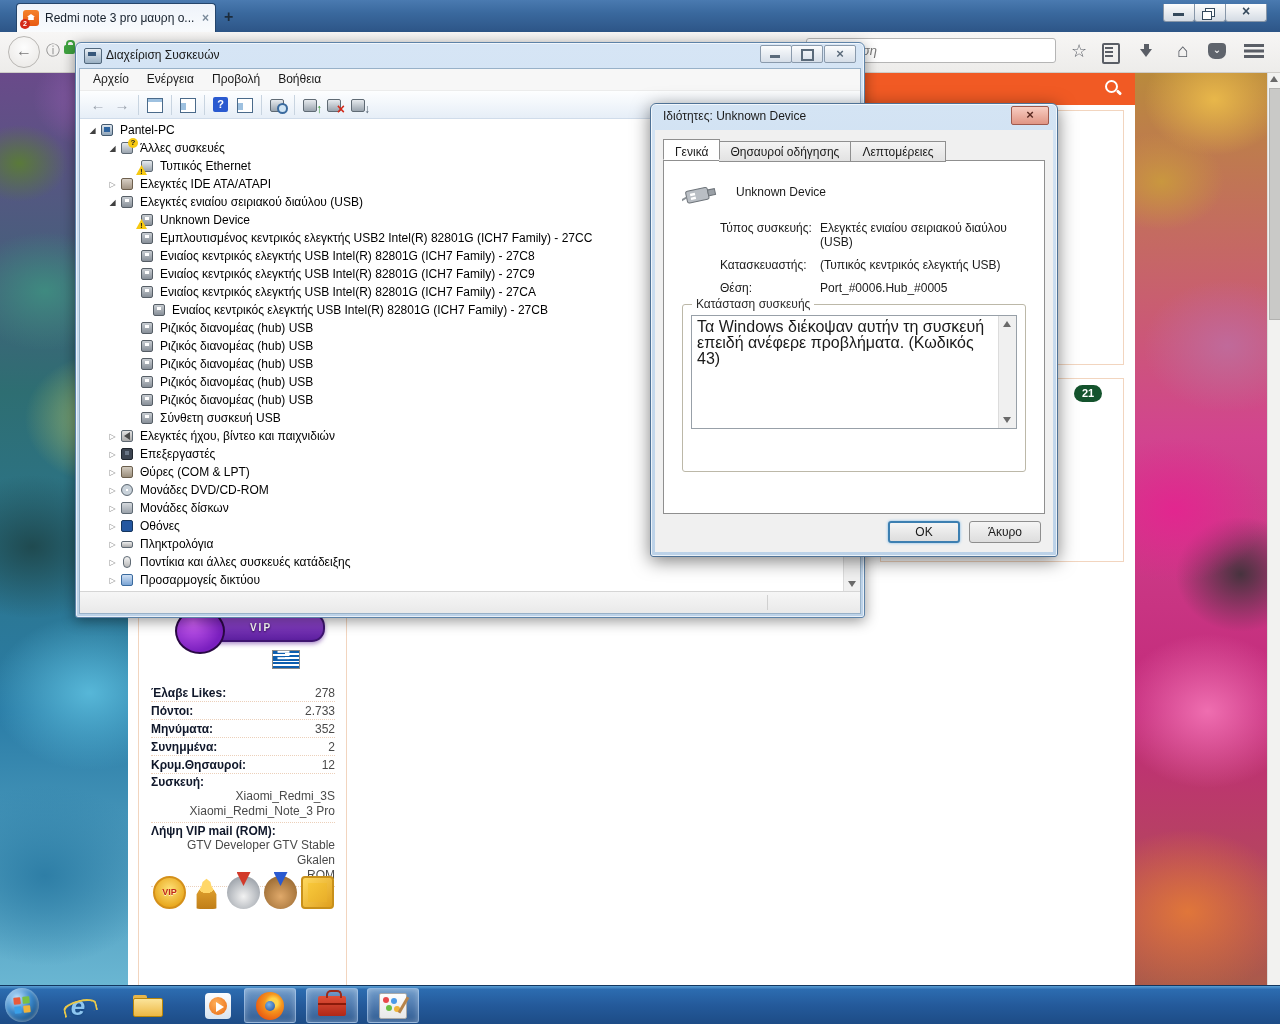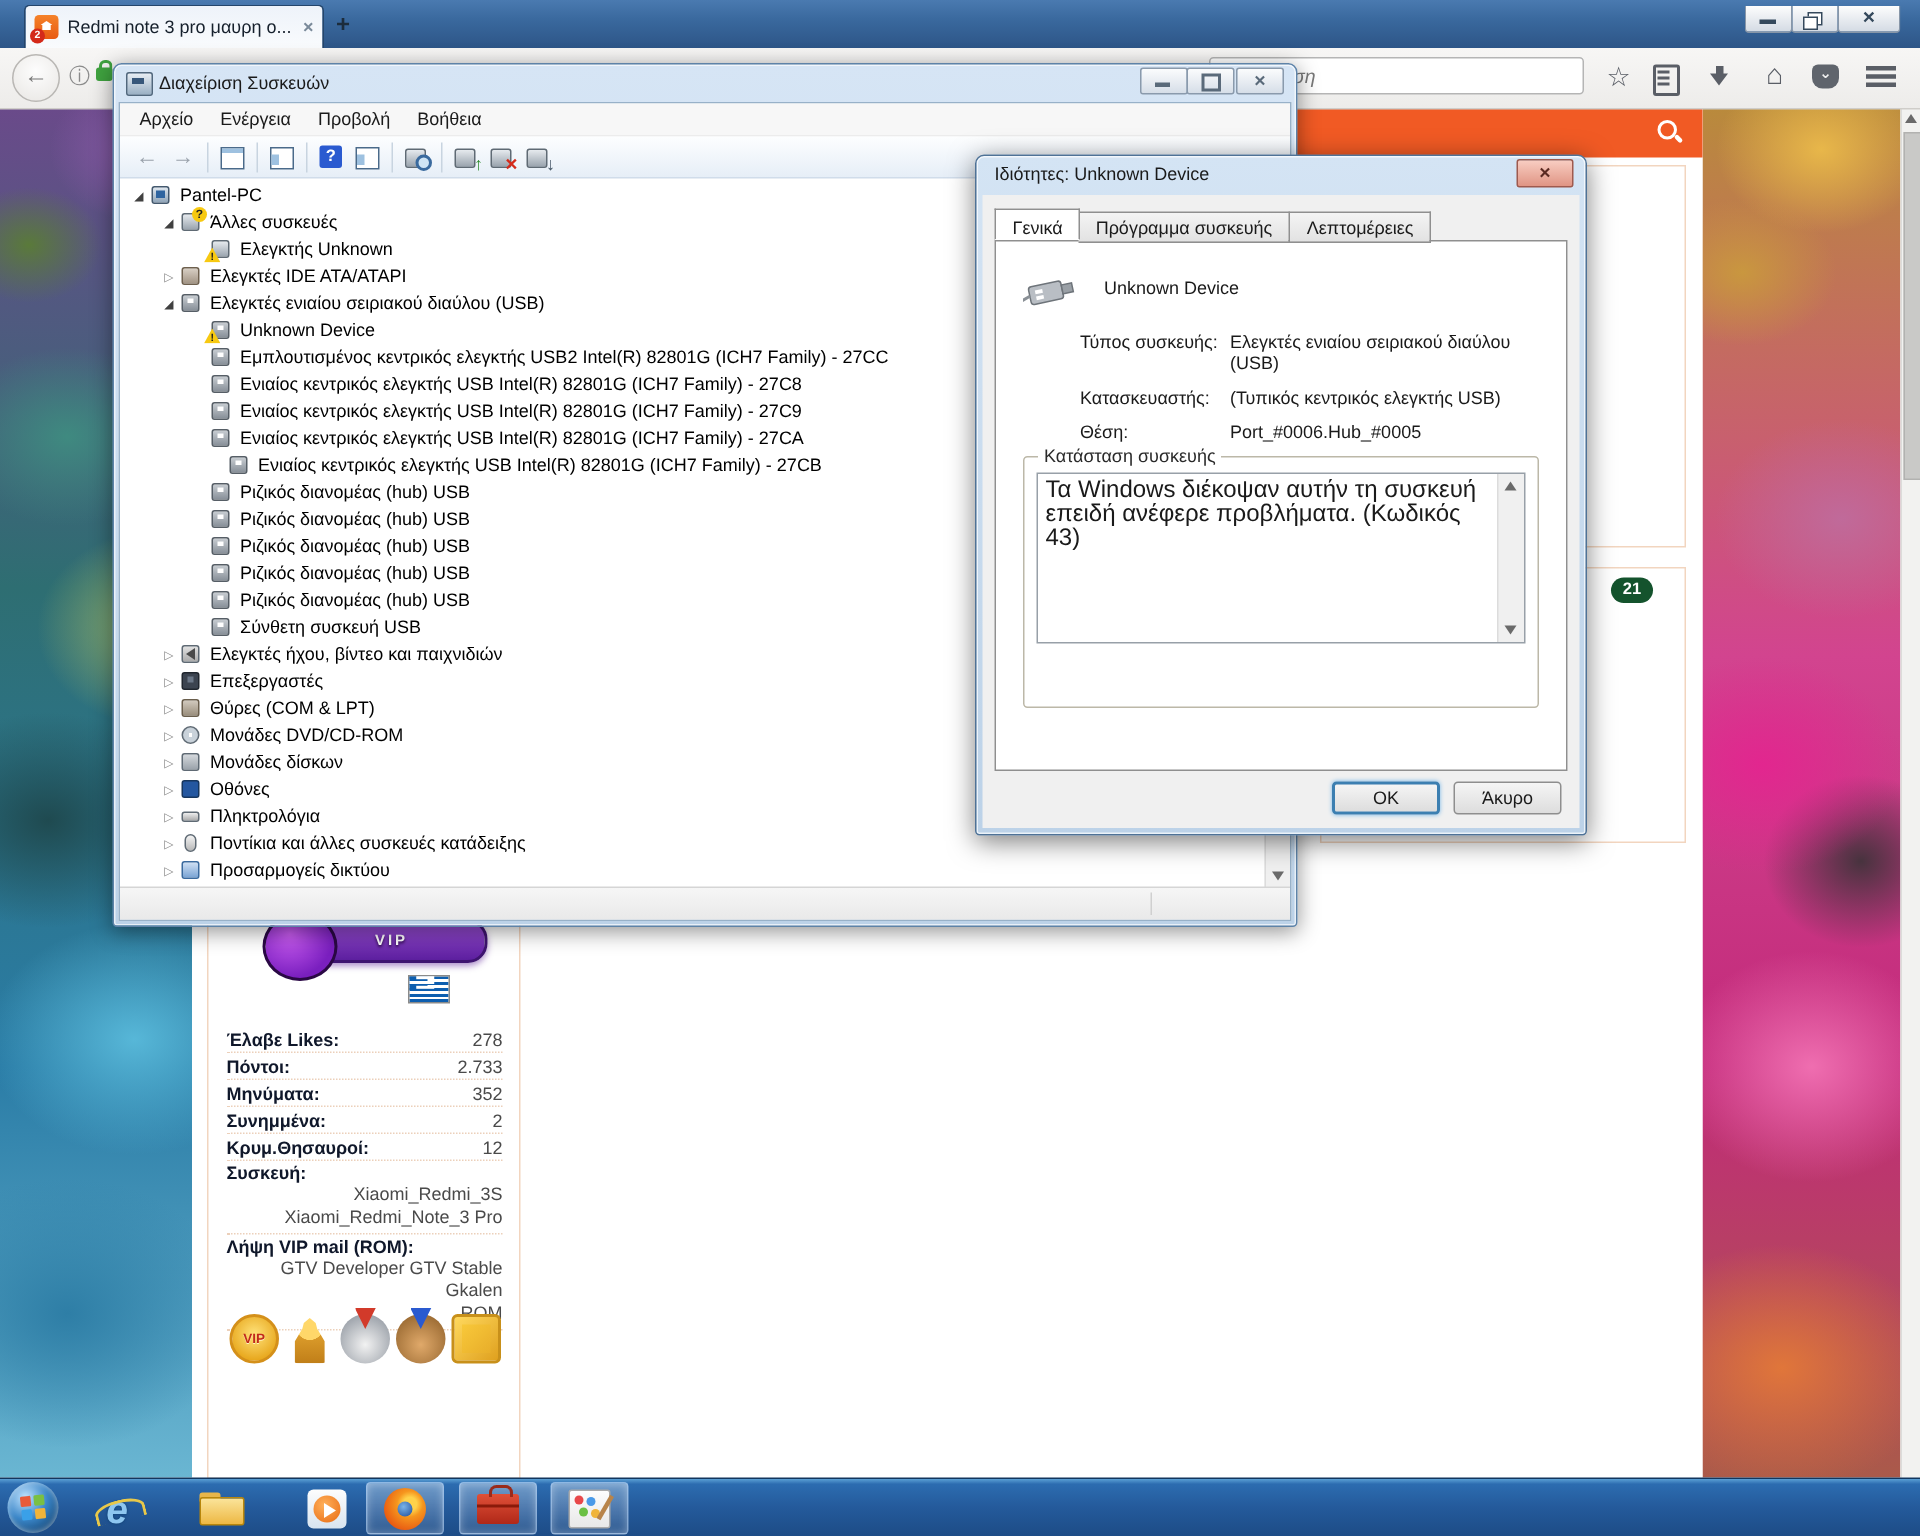--- a/index.html
+++ b/index.html
@@ -439,21 +439,21 @@
               <span class="ti">
                 <i class="qbadge">?</i>
               </span>
               <span>Άλλες συσκευές</span>
             </div>
             <div class="tree-row" style="padding-left: 46px;">
               <span class="expander"></span>
               <span class="ti">
                 <i class="wbadge">!</i>
               </span>
-              <span>Ελεγκτής Unknown</span>
+              <span>Τυπικός Ethernet</span>
             </div>
             <div class="tree-row" style="padding-left: 26px;">
               <span class="expander exp-closed">▷</span>
               <span class="ti ti-ide"></span>
               <span>Ελεγκτές IDE ATA/ATAPI</span>
             </div>
             <div class="tree-row" style="padding-left: 26px;">
               <span class="expander exp-open">◢</span>
               <span class="ti ti-usb"></span>
               <span>Ελεγκτές ενιαίου σειριακού διαύλου (USB)</span>
@@ -577,21 +577,21 @@
       </div>
     </div>
   </div>
 
   <div class="abs" id="dlg">
     <div id="dlg-title">Ιδιότητες: Unknown Device</div>
     <div id="dlg-close"></div>
     <div id="dlg-body">
       <div id="dlg-tabs">
           <div class="dlg-tab active">Γενικά</div>
-          <div class="dlg-tab">Πρόγραμμα συσκευής</div>
+          <div class="dlg-tab">Θησαυροί οδήγησης</div>
           <div class="dlg-tab">Λεπτομέρειες</div>
         </div>
       <div id="dlg-page">
         <div id="dlg-devrow">
           <div id="dlg-devicon">
             <svg width="42" height="32" viewBox="0 0 42 32">
               <g transform="rotate(-12 21 16)">
                 <rect x="4" y="11" width="22" height="12" rx="2" fill="#b9bec4" stroke="#6e747a"></rect>
                 <rect x="26" y="14" width="7" height="6" fill="#9aa0a6" stroke="#6e747a"></rect>
                 <rect x="8" y="14" width="5" height="2.5" fill="#fff"></rect>

